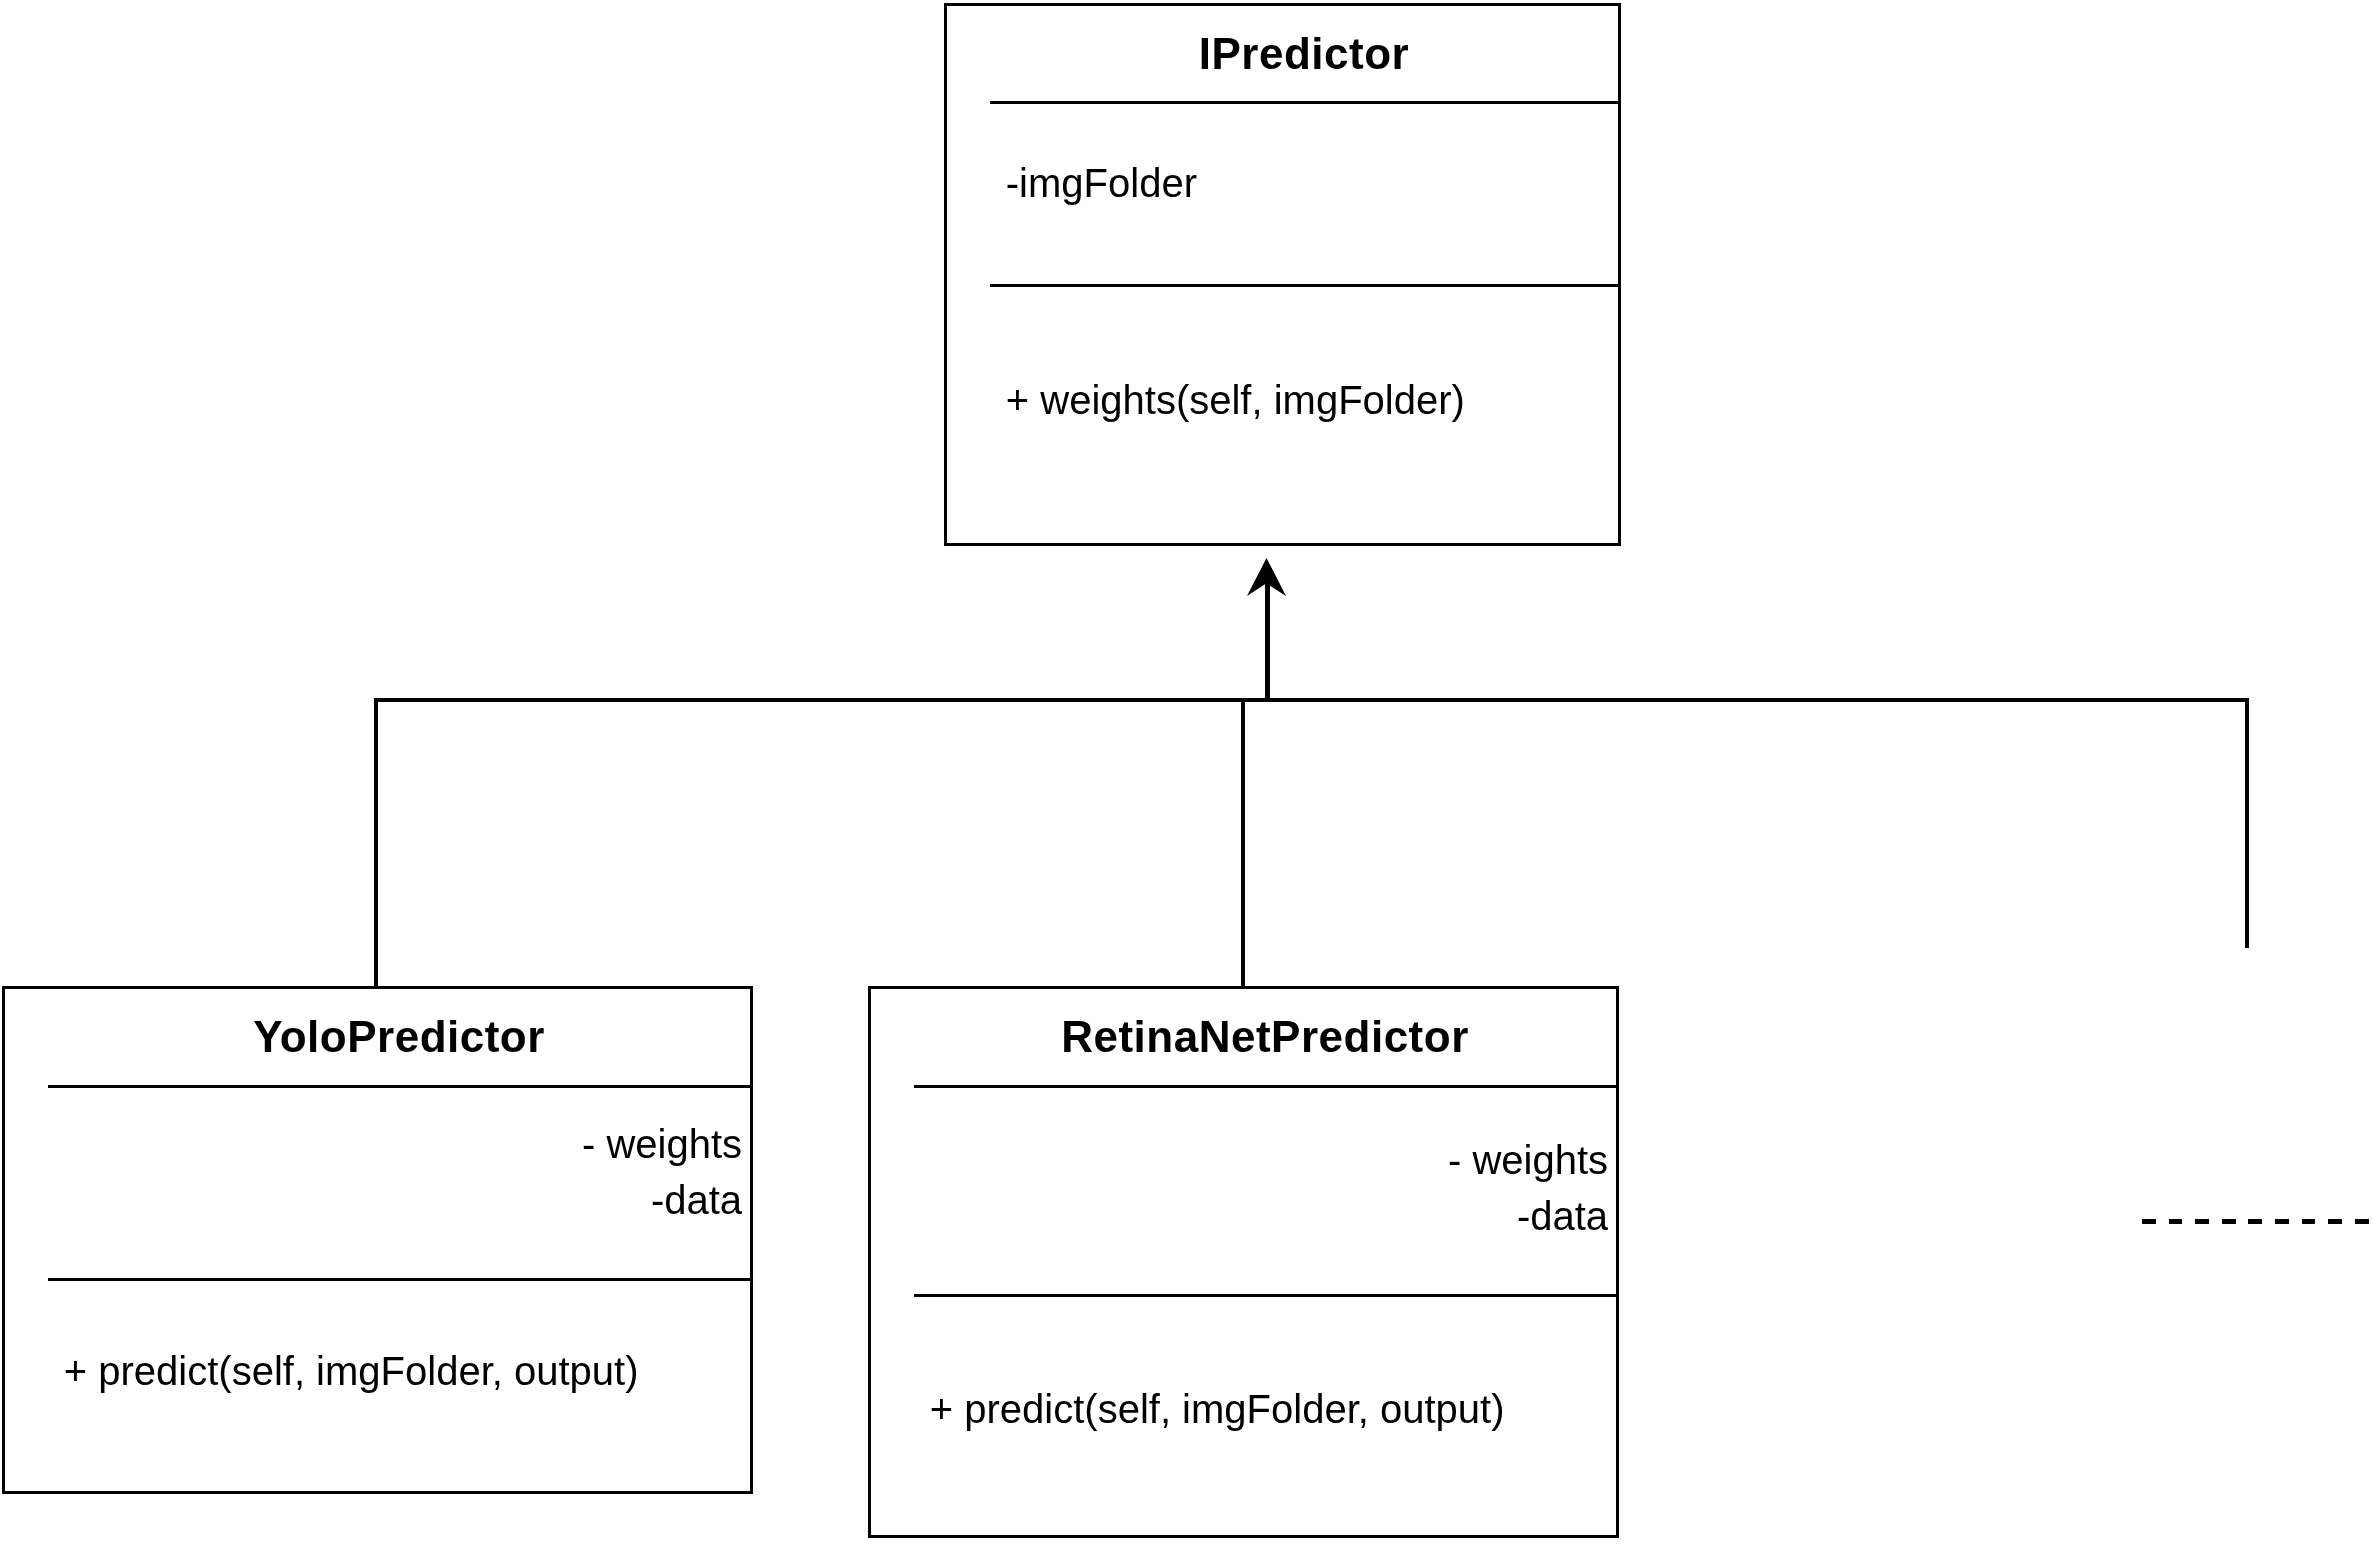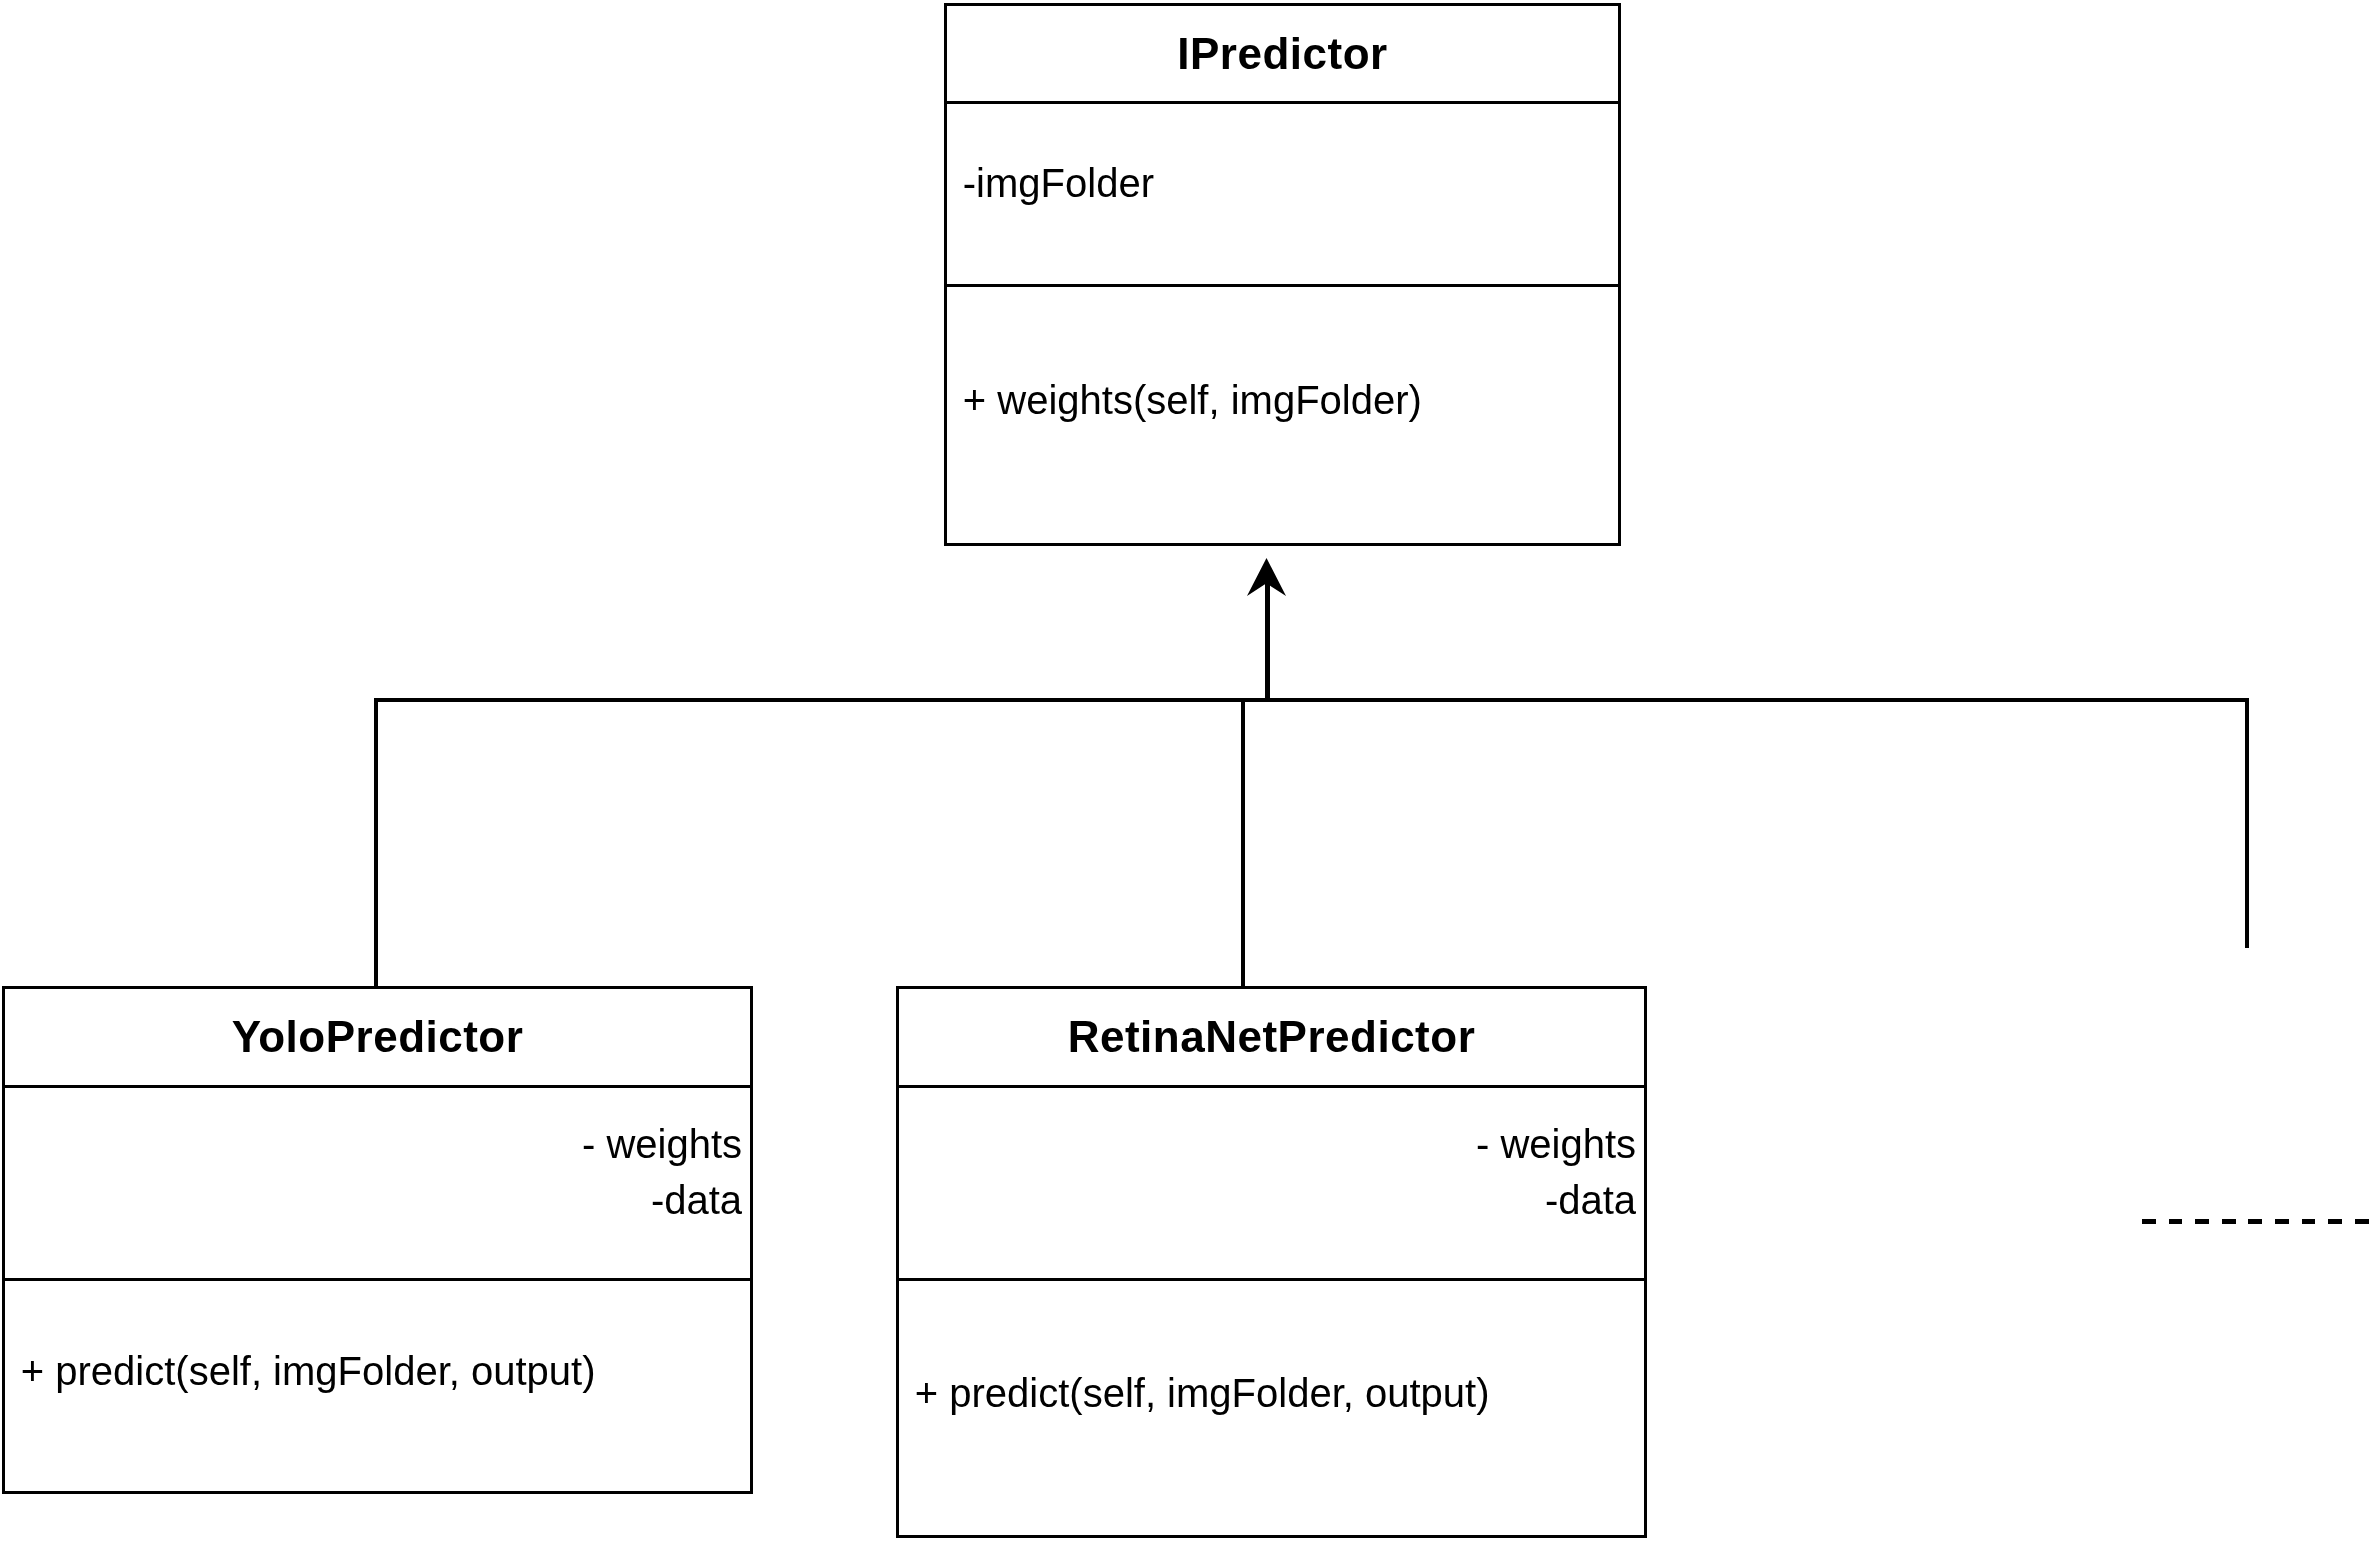--- a/index.html
+++ b/index.html
@@ -16,20 +16,21 @@
     color: #000000;
     overflow: hidden;
   }
   .uml-box {
     position: absolute;
     box-sizing: border-box;
     border: 3.9px solid #000000;
     background: #ffffff;
     display: flex;
     flex-direction: column;
+    padding-left: 43px;
   }
   .uml-title {
     box-sizing: border-box;
     border-bottom: 3.9px solid #000000;
     display: flex;
     align-items: center;
     justify-content: center;
     font-weight: bold;
     font-size: 44px;
     letter-spacing: 0.5px;
@@ -96,21 +97,21 @@
     <div class="uml-title">YoloPredictor</div>
     <div class="uml-section uml-attrs">
       <div>- weights</div>
       <div>-data</div>
     </div>
     <div class="uml-section uml-methods">
       <div>+ predict(self, imgFolder, output)</div>
     </div>
   </div>
 
-  <div class="uml-box" id="box-retinanet" style="left:896px; top:986px; width:751px; height:552px;">
+  <div class="uml-box" id="box-retinanet" style="left:868px; top:986px; width:751px; height:552px;gap:16px;">
     <div class="uml-title">RetinaNetPredictor</div>
     <div class="uml-section uml-attrs">
       <div>- weights</div>
       <div>-data</div>
     </div>
     <div class="uml-section uml-methods">
       <div>+ predict(self, imgFolder, output)</div>
     </div>
   </div>
 

